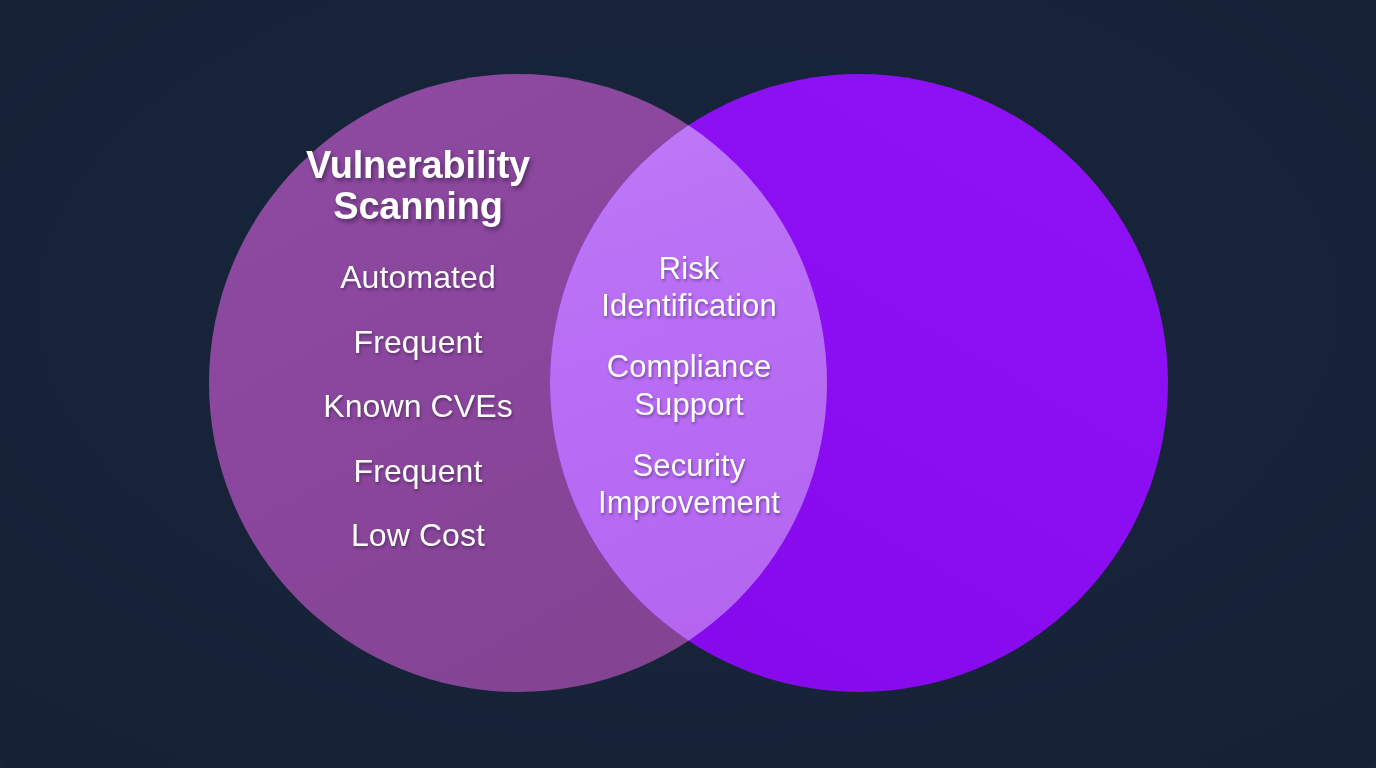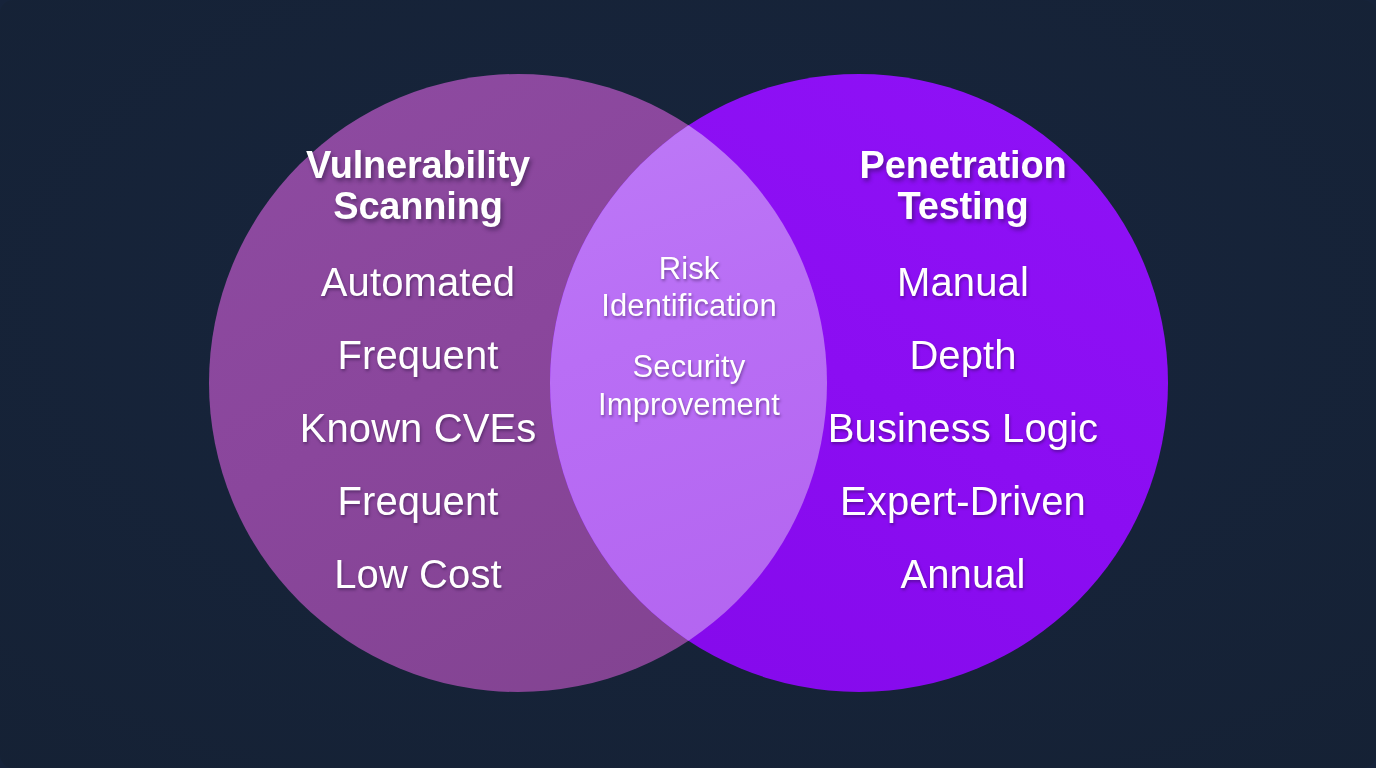--- a/index.html
+++ b/index.html
@@ -75,21 +75,21 @@
     font-size: 38px;
     font-weight: bold;
     line-height: 1.08;
     letter-spacing: -0.2px;
     text-shadow: 2px 3px 4px rgba(25, 10, 45, 0.45);
     margin: 0;
     white-space: pre-line;
   }
 
   .item {
-    font-size: 40px;
+    font-size: 32px;
     font-weight: normal;
     line-height: 1.05;
     letter-spacing: 0.1px;
     text-shadow: 1px 2px 3px rgba(25, 10, 45, 0.40);
     white-space: pre-line;
   }
 
   
   .col-left {
     left: 268px;
@@ -142,27 +142,20 @@
     <div class="item">Automated</div>
     <div class="item">Frequent</div>
     <div class="item">Known CVEs</div>
     <div class="item">Frequent</div>
     <div class="item">Low Cost</div>
   </div>
 
   <div class="col col-center">
     <div class="item">Risk
 Identification</div>
+    <div class="item">Compliance
+Support</div>
     <div class="item">Security
 Improvement</div>
   </div>
 
-  <div class="col col-right">
-    <div class="title">Penetration
-Testing</div>
-    <div class="item">Manual</div>
-    <div class="item">Depth</div>
-    <div class="item">Business Logic</div>
-    <div class="item">Expert-Driven</div>
-    <div class="item">Annual</div>
-  </div>
 
 </div>
 
 </body></html>

